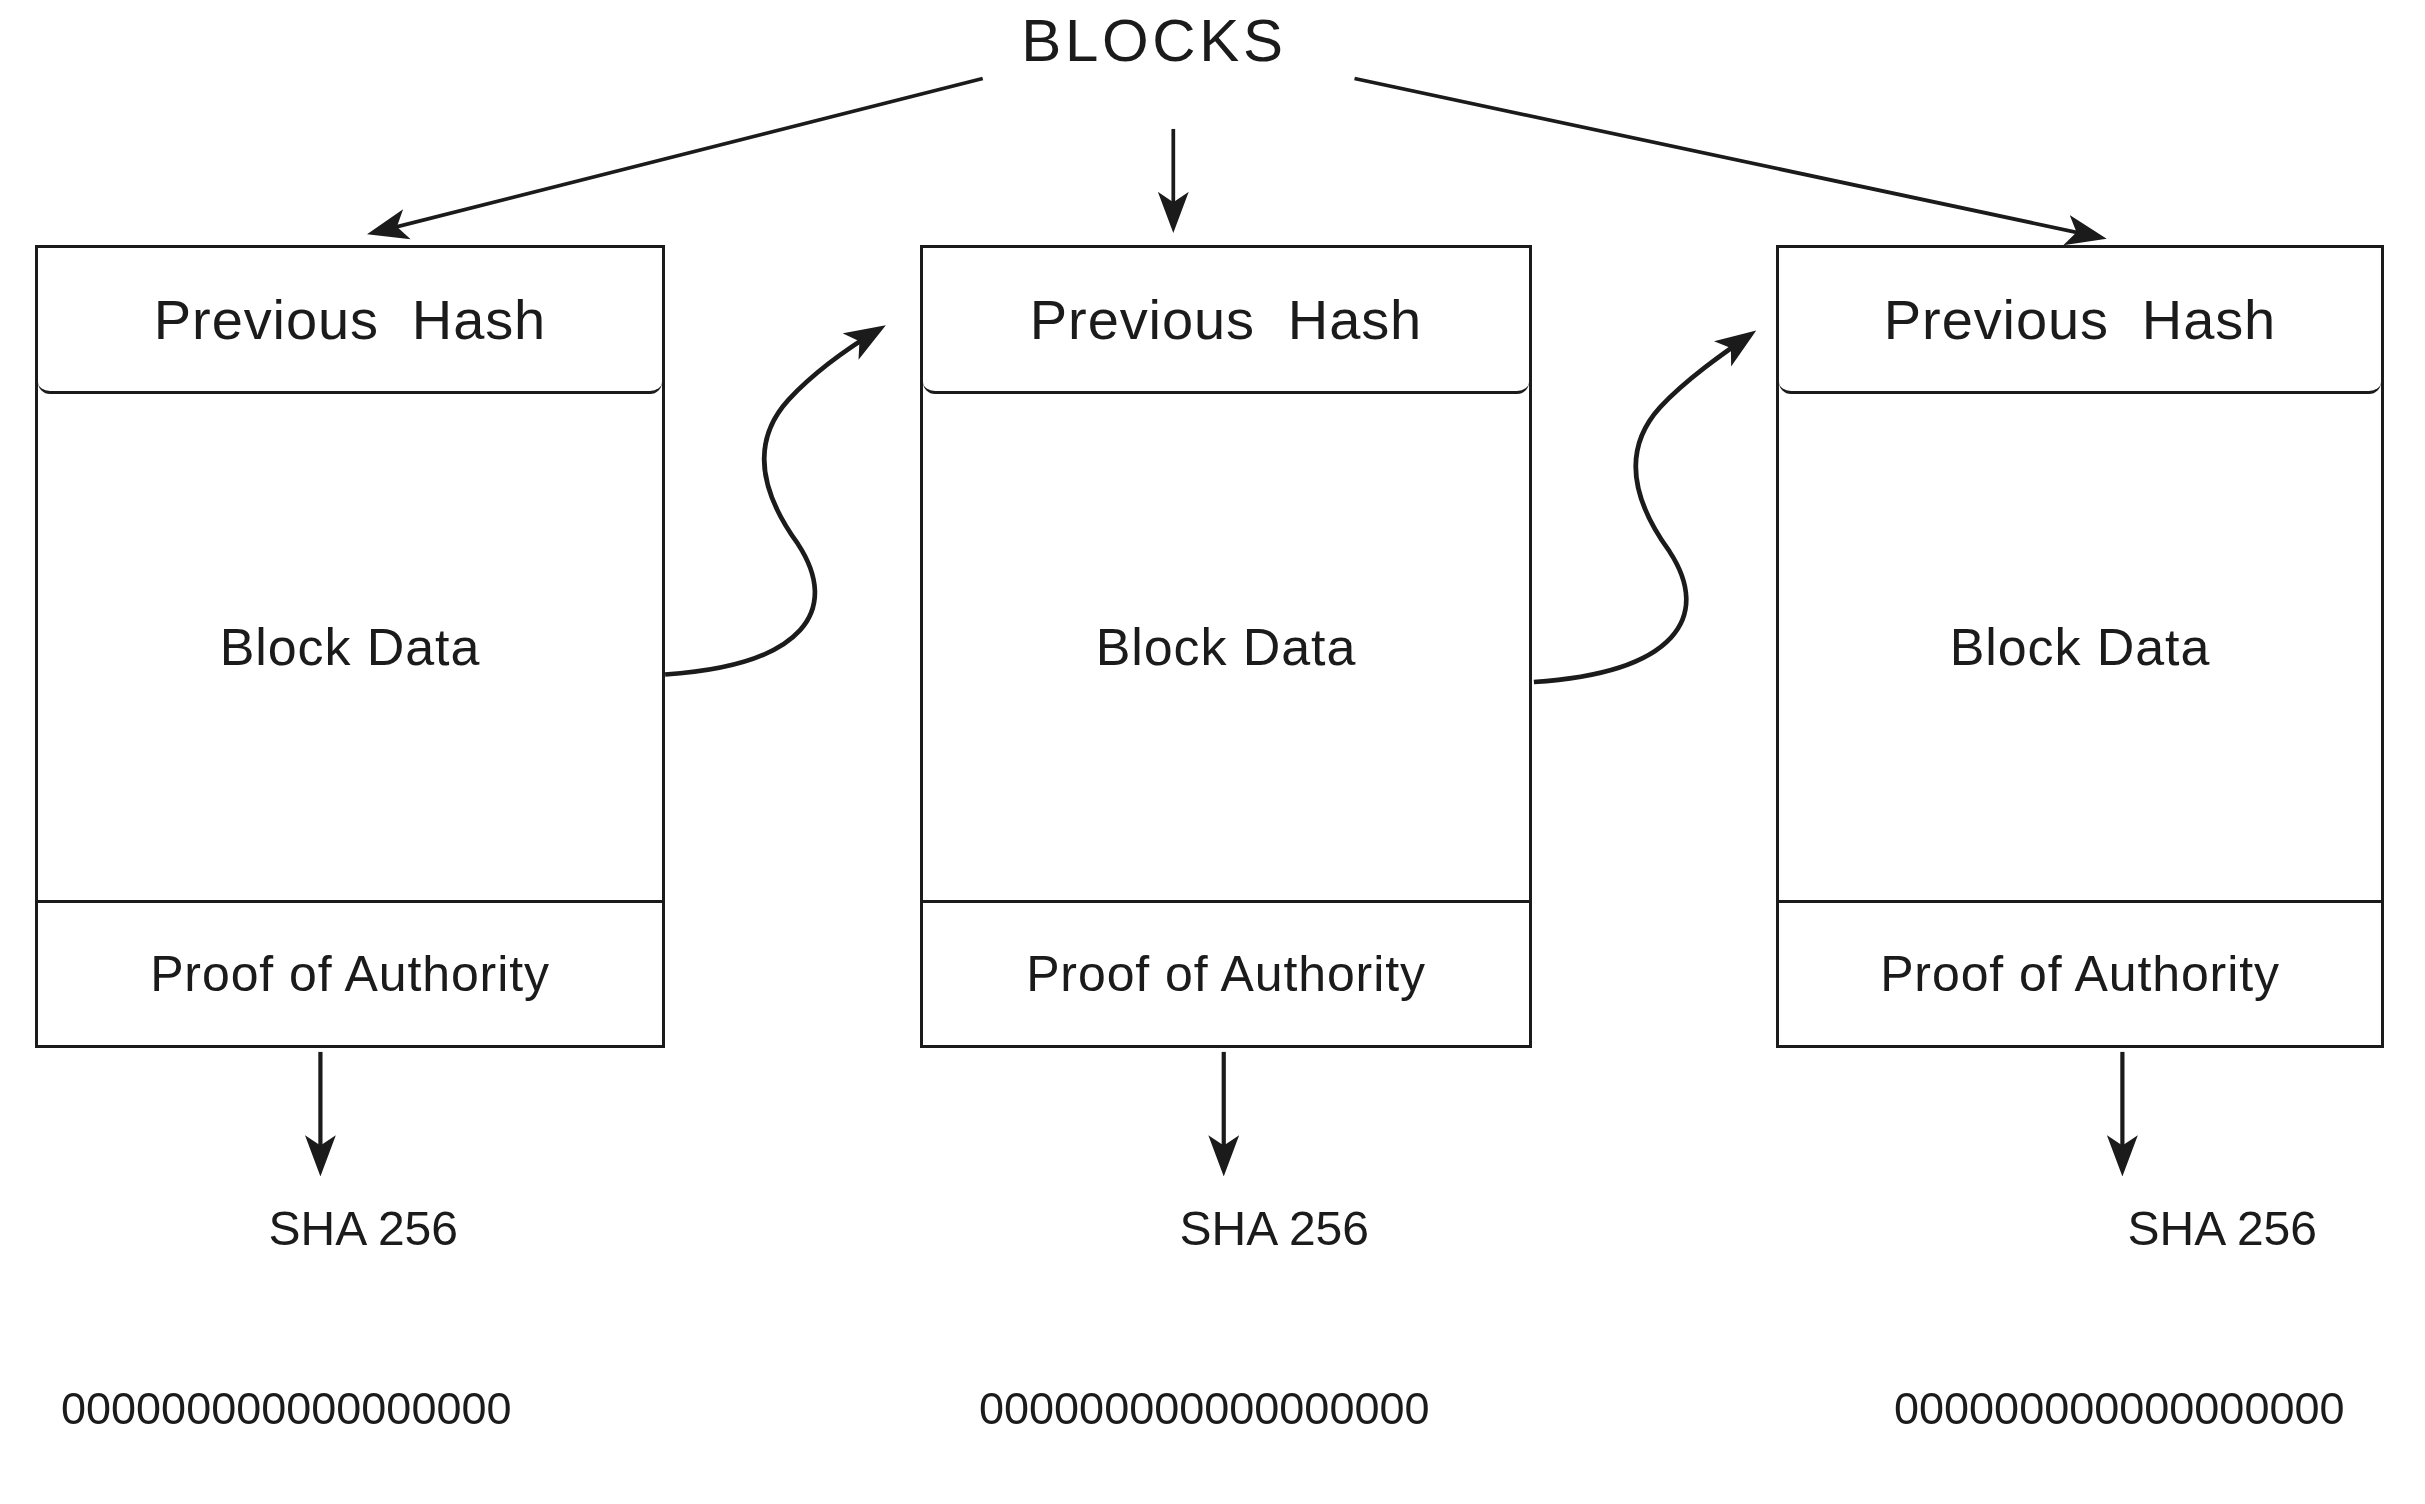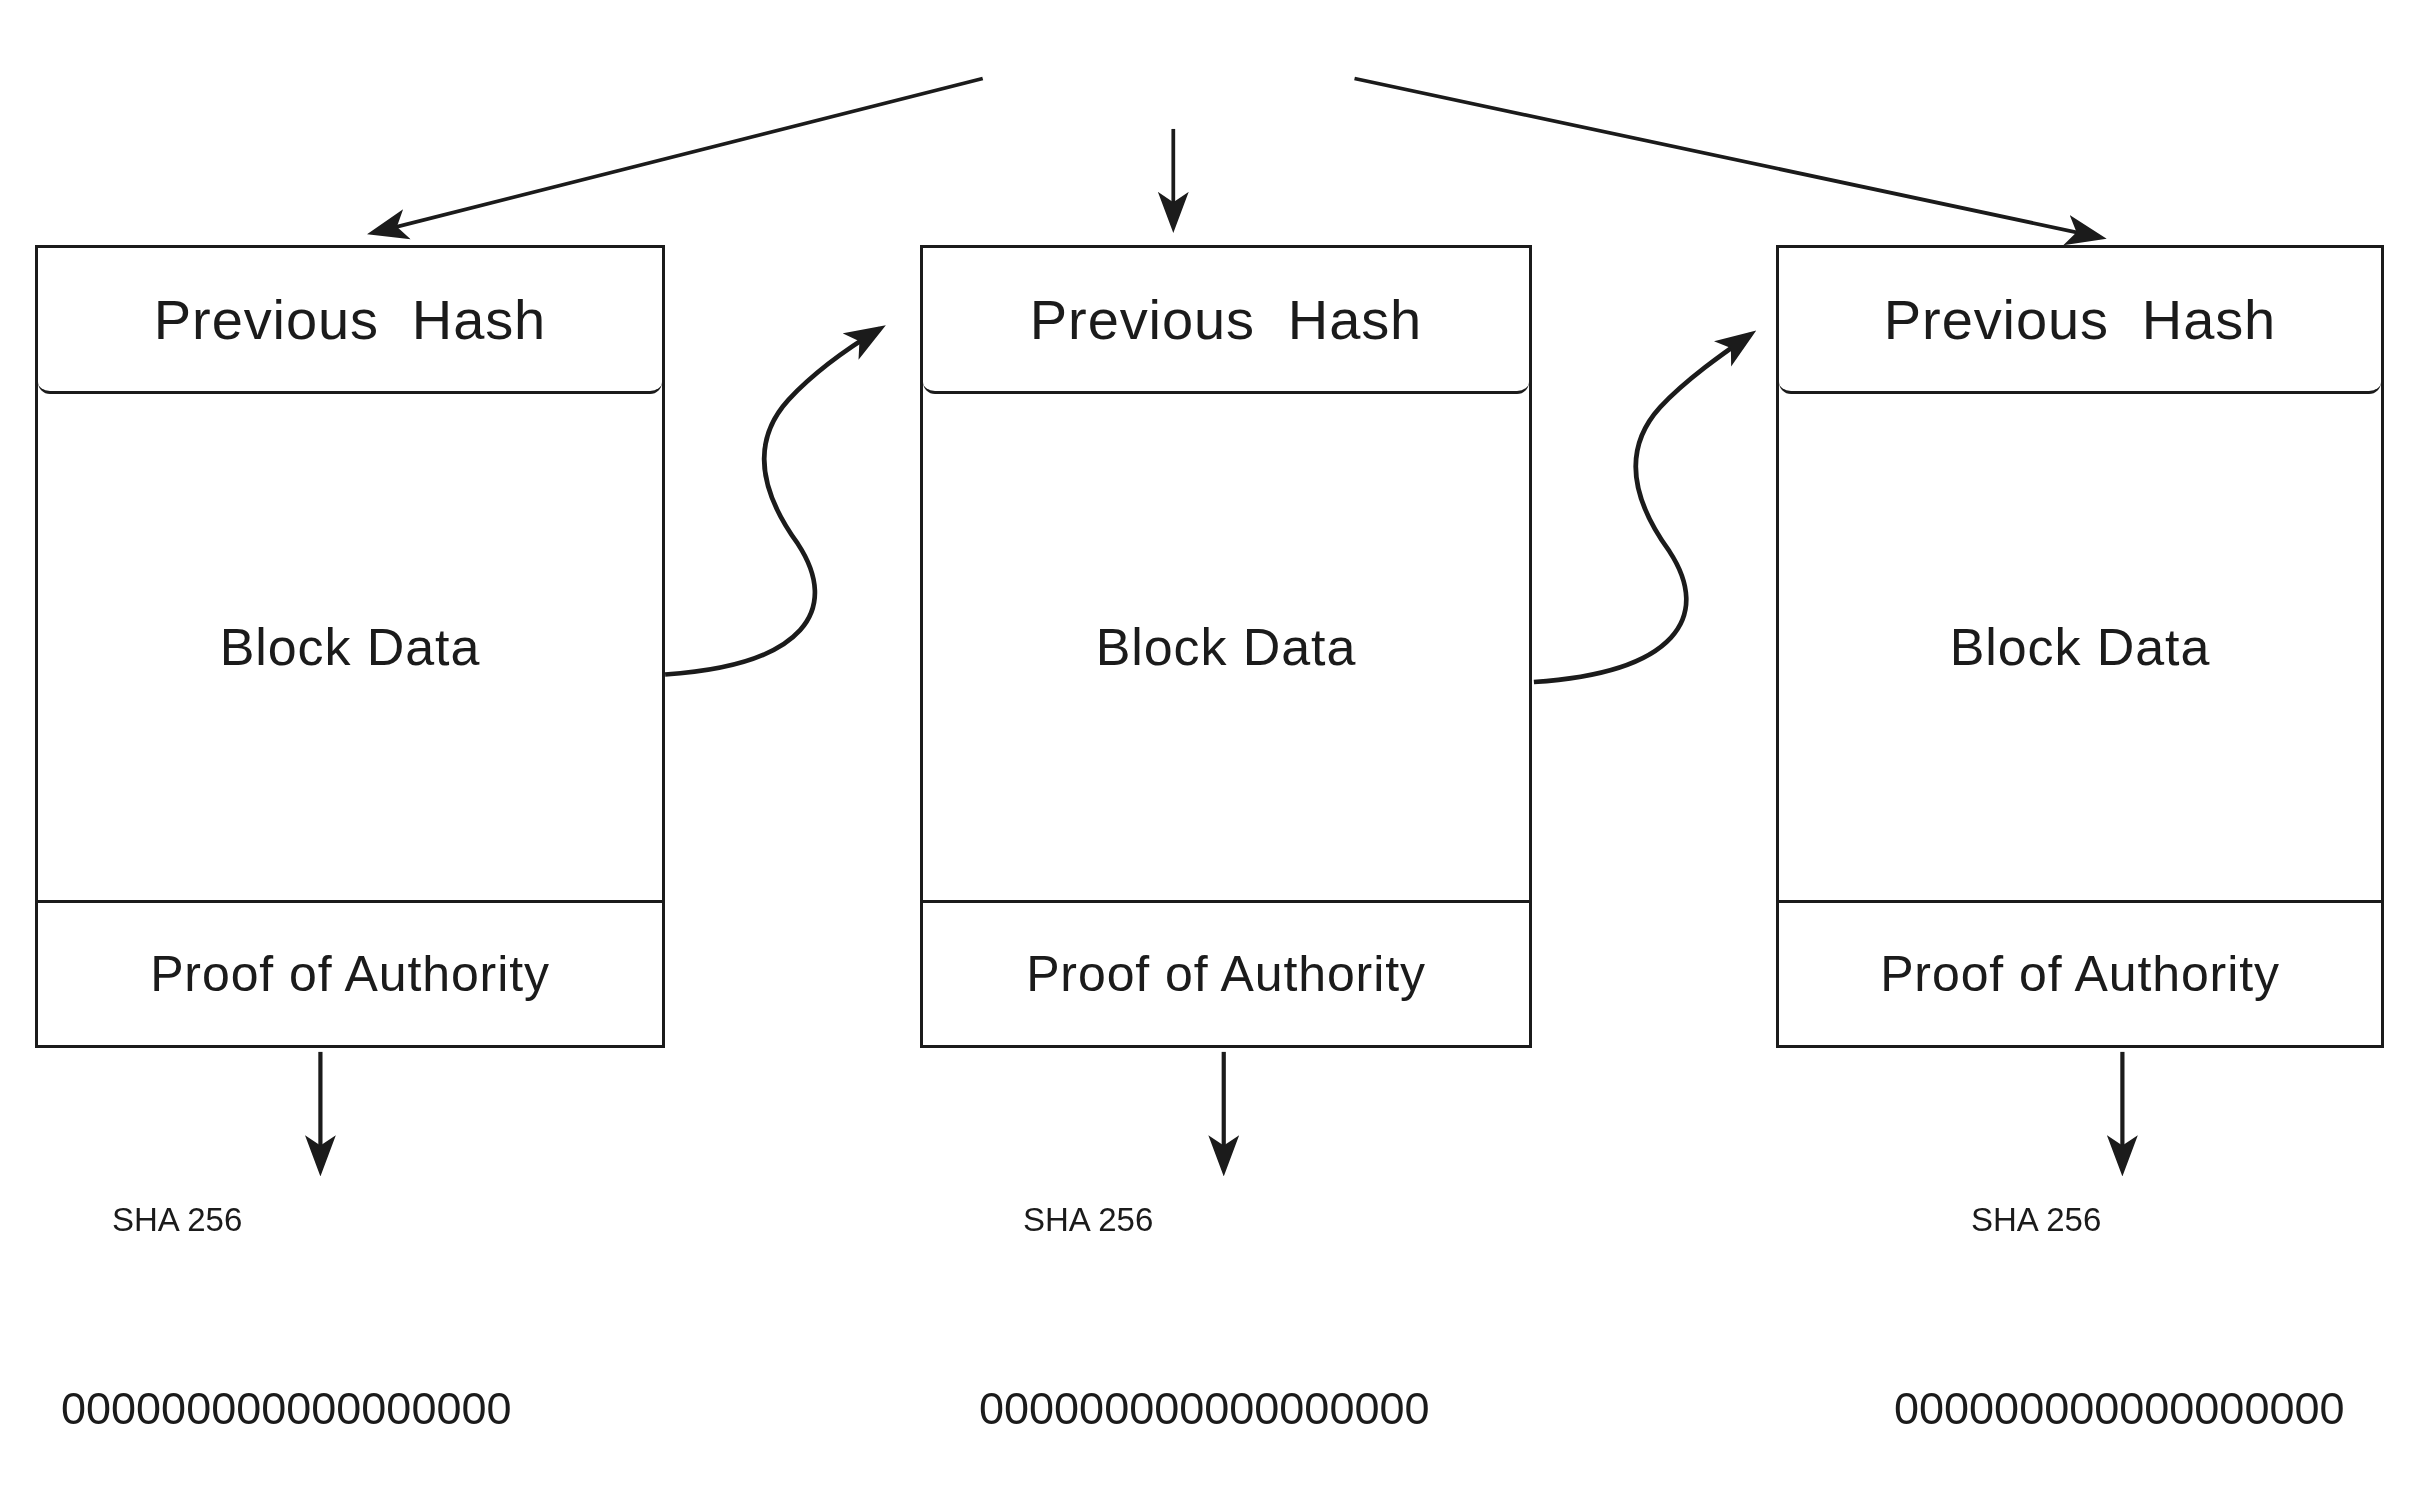--- a/index.html
+++ b/index.html
@@ -50,22 +50,22 @@
     height:142px;
     border-top:3.7px solid #1b1b1b;
     display:flex;align-items:center;justify-content:center;
     font-size:50px;font-weight:400;
     letter-spacing:0.9px;
   }
   .sha-label{
     position:absolute;
     width:346px;
     top:1201px;
-    text-align:left;
-    font-size:33px;
+    text-align:right;
+    font-size:48px;
   }
   .sha-label.s1{left:112px;}
   .sha-label.s2{left:1023px;}
   .sha-label.s3{left:1971px;}
   .binary{
     position:absolute;
     top:1291px;
     font-size:45px;
     line-height:47px;
     letter-spacing:0px;
@@ -78,20 +78,21 @@
     position:absolute;left:0;top:0;
     width:2426px;height:1505px;
     pointer-events:none;
   }
 </style>
 </head>
 <body>
 
 <div class="canvas">
 
+  <div class="diagram-title">BLOCKS</div>
 
   <svg class="arrows" viewBox="0 0 2597 1611">
     <defs>
       <marker id="arr" markerUnits="userSpaceOnUse" markerWidth="44" markerHeight="34" viewBox="0 0 12 9" refX="10" refY="4.5" orient="auto">
         <path d="M0,0 L12,4.5 L0,9 L3,4.5 Z" fill="#1b1b1b"></path>
       </marker>
     </defs>
 
     <path d="M 1052 84 L 400 249" fill="none" stroke="#1b1b1b" stroke-width="4" marker-end="url(#arr)"></path>
     <path d="M 1256 138 L 1256 242" fill="none" stroke="#1b1b1b" stroke-width="4" marker-end="url(#arr)"></path>

